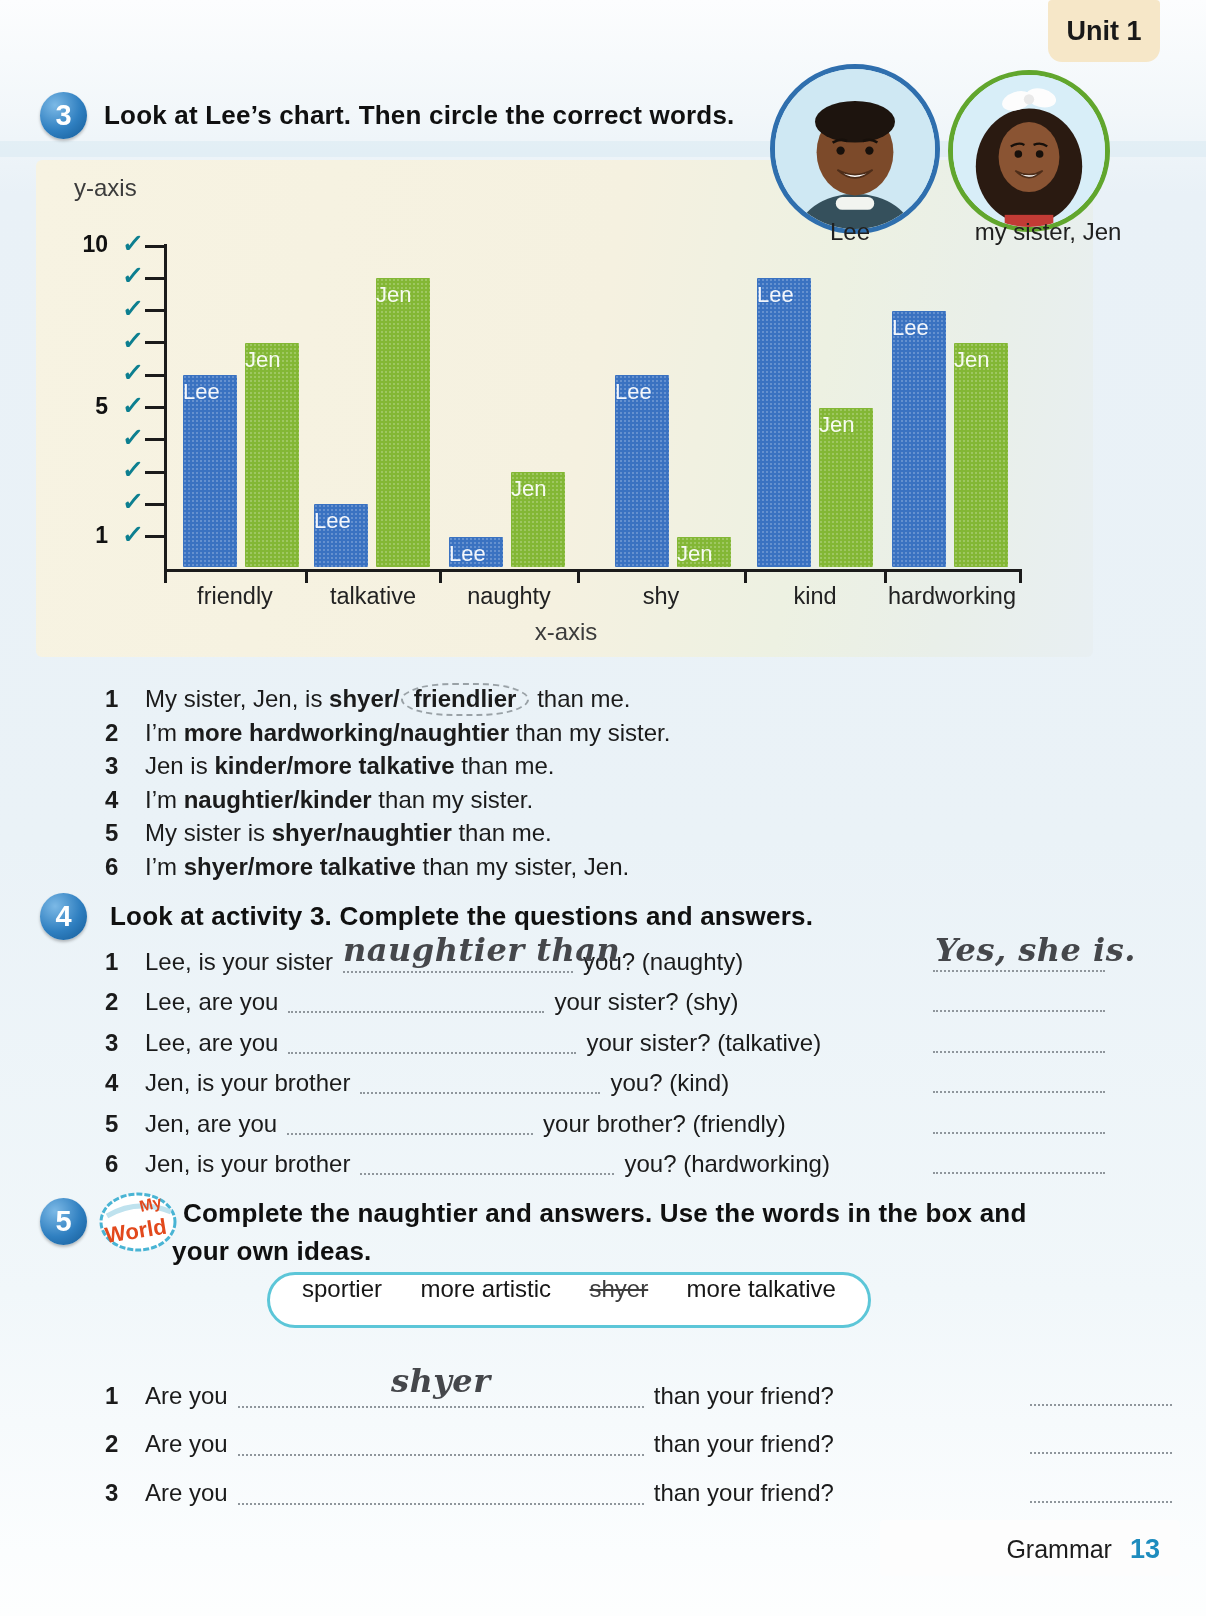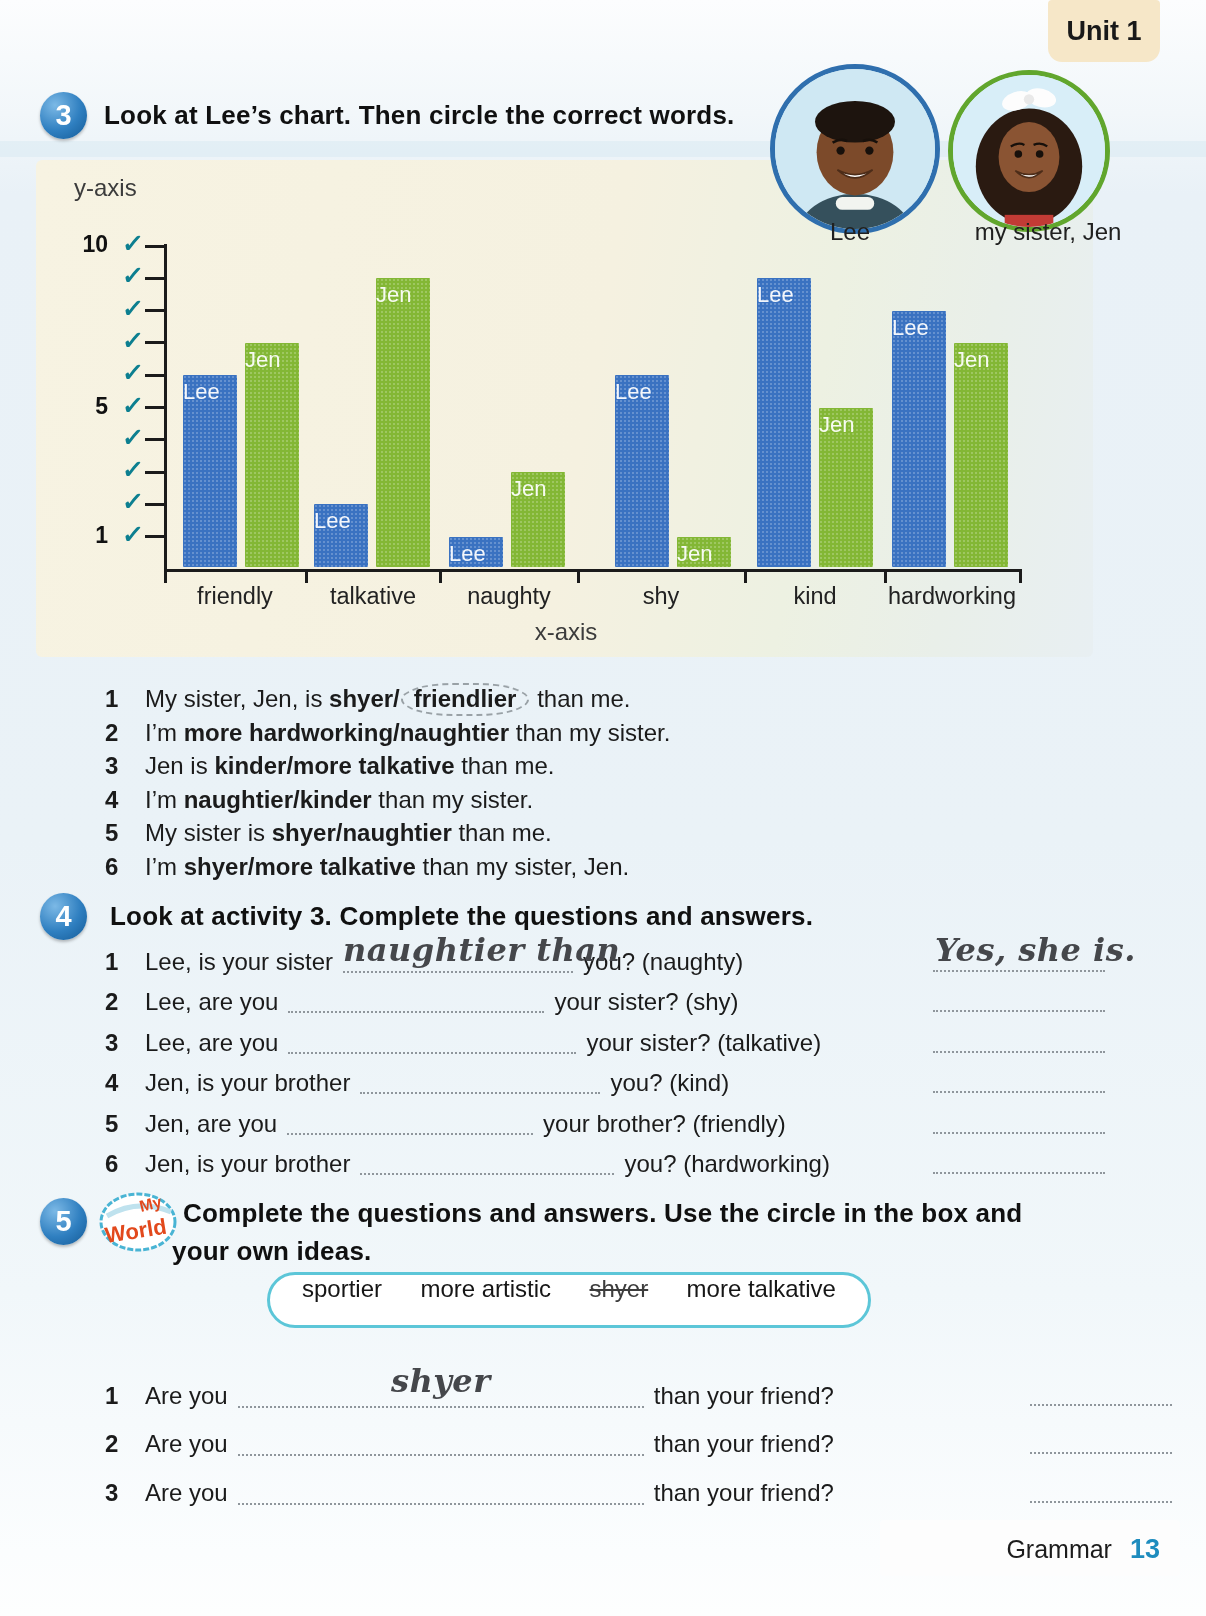--- a/index.html
+++ b/index.html
@@ -219,21 +219,21 @@
 
   <div class="badge" style="left:40px;top:1198px;">5</div>
   <div class="myworld">
     <svg viewBox="0 0 82 70">
       <ellipse cx="41" cy="36" rx="37" ry="28" fill="#fff" stroke="#49b4d4" stroke-width="3" stroke-dasharray="6 2"></ellipse>
       <path d="M10 30 Q41 12 74 26" stroke="#bfe2ee" stroke-width="5" fill="none"></path>
       <text x="44" y="26" font-size="16" font-weight="bold" fill="#e2491d" transform="rotate(-14 44 26)">My</text>
       <text x="8" y="52" font-size="22" font-weight="bold" fill="#e2491d" transform="rotate(-9 41 46)">World</text>
     </svg>
   </div>
-  <div class="a-title" style="left:183px;top:1198px;">Complete the questions and answers. Use the circle in the box and</div>
+  <div class="a-title" style="left:183px;top:1198px;">Complete the naughtier and answers. Use the words in the box and</div>
   <div class="a-title" style="left:172px;top:1236px;">your own ideas.</div>
 
   <div class="word-box" id="wordbox-words">
       <span class="wb-word">sportier</span>
       <span class="wb-word">more artistic</span>
       <span class="wb-word struck">shyer</span>
       <span class="wb-word">more talkative</span>
     </div>
 
   <div class="questions a5" id="a5-questions" style="top:1372px;">

